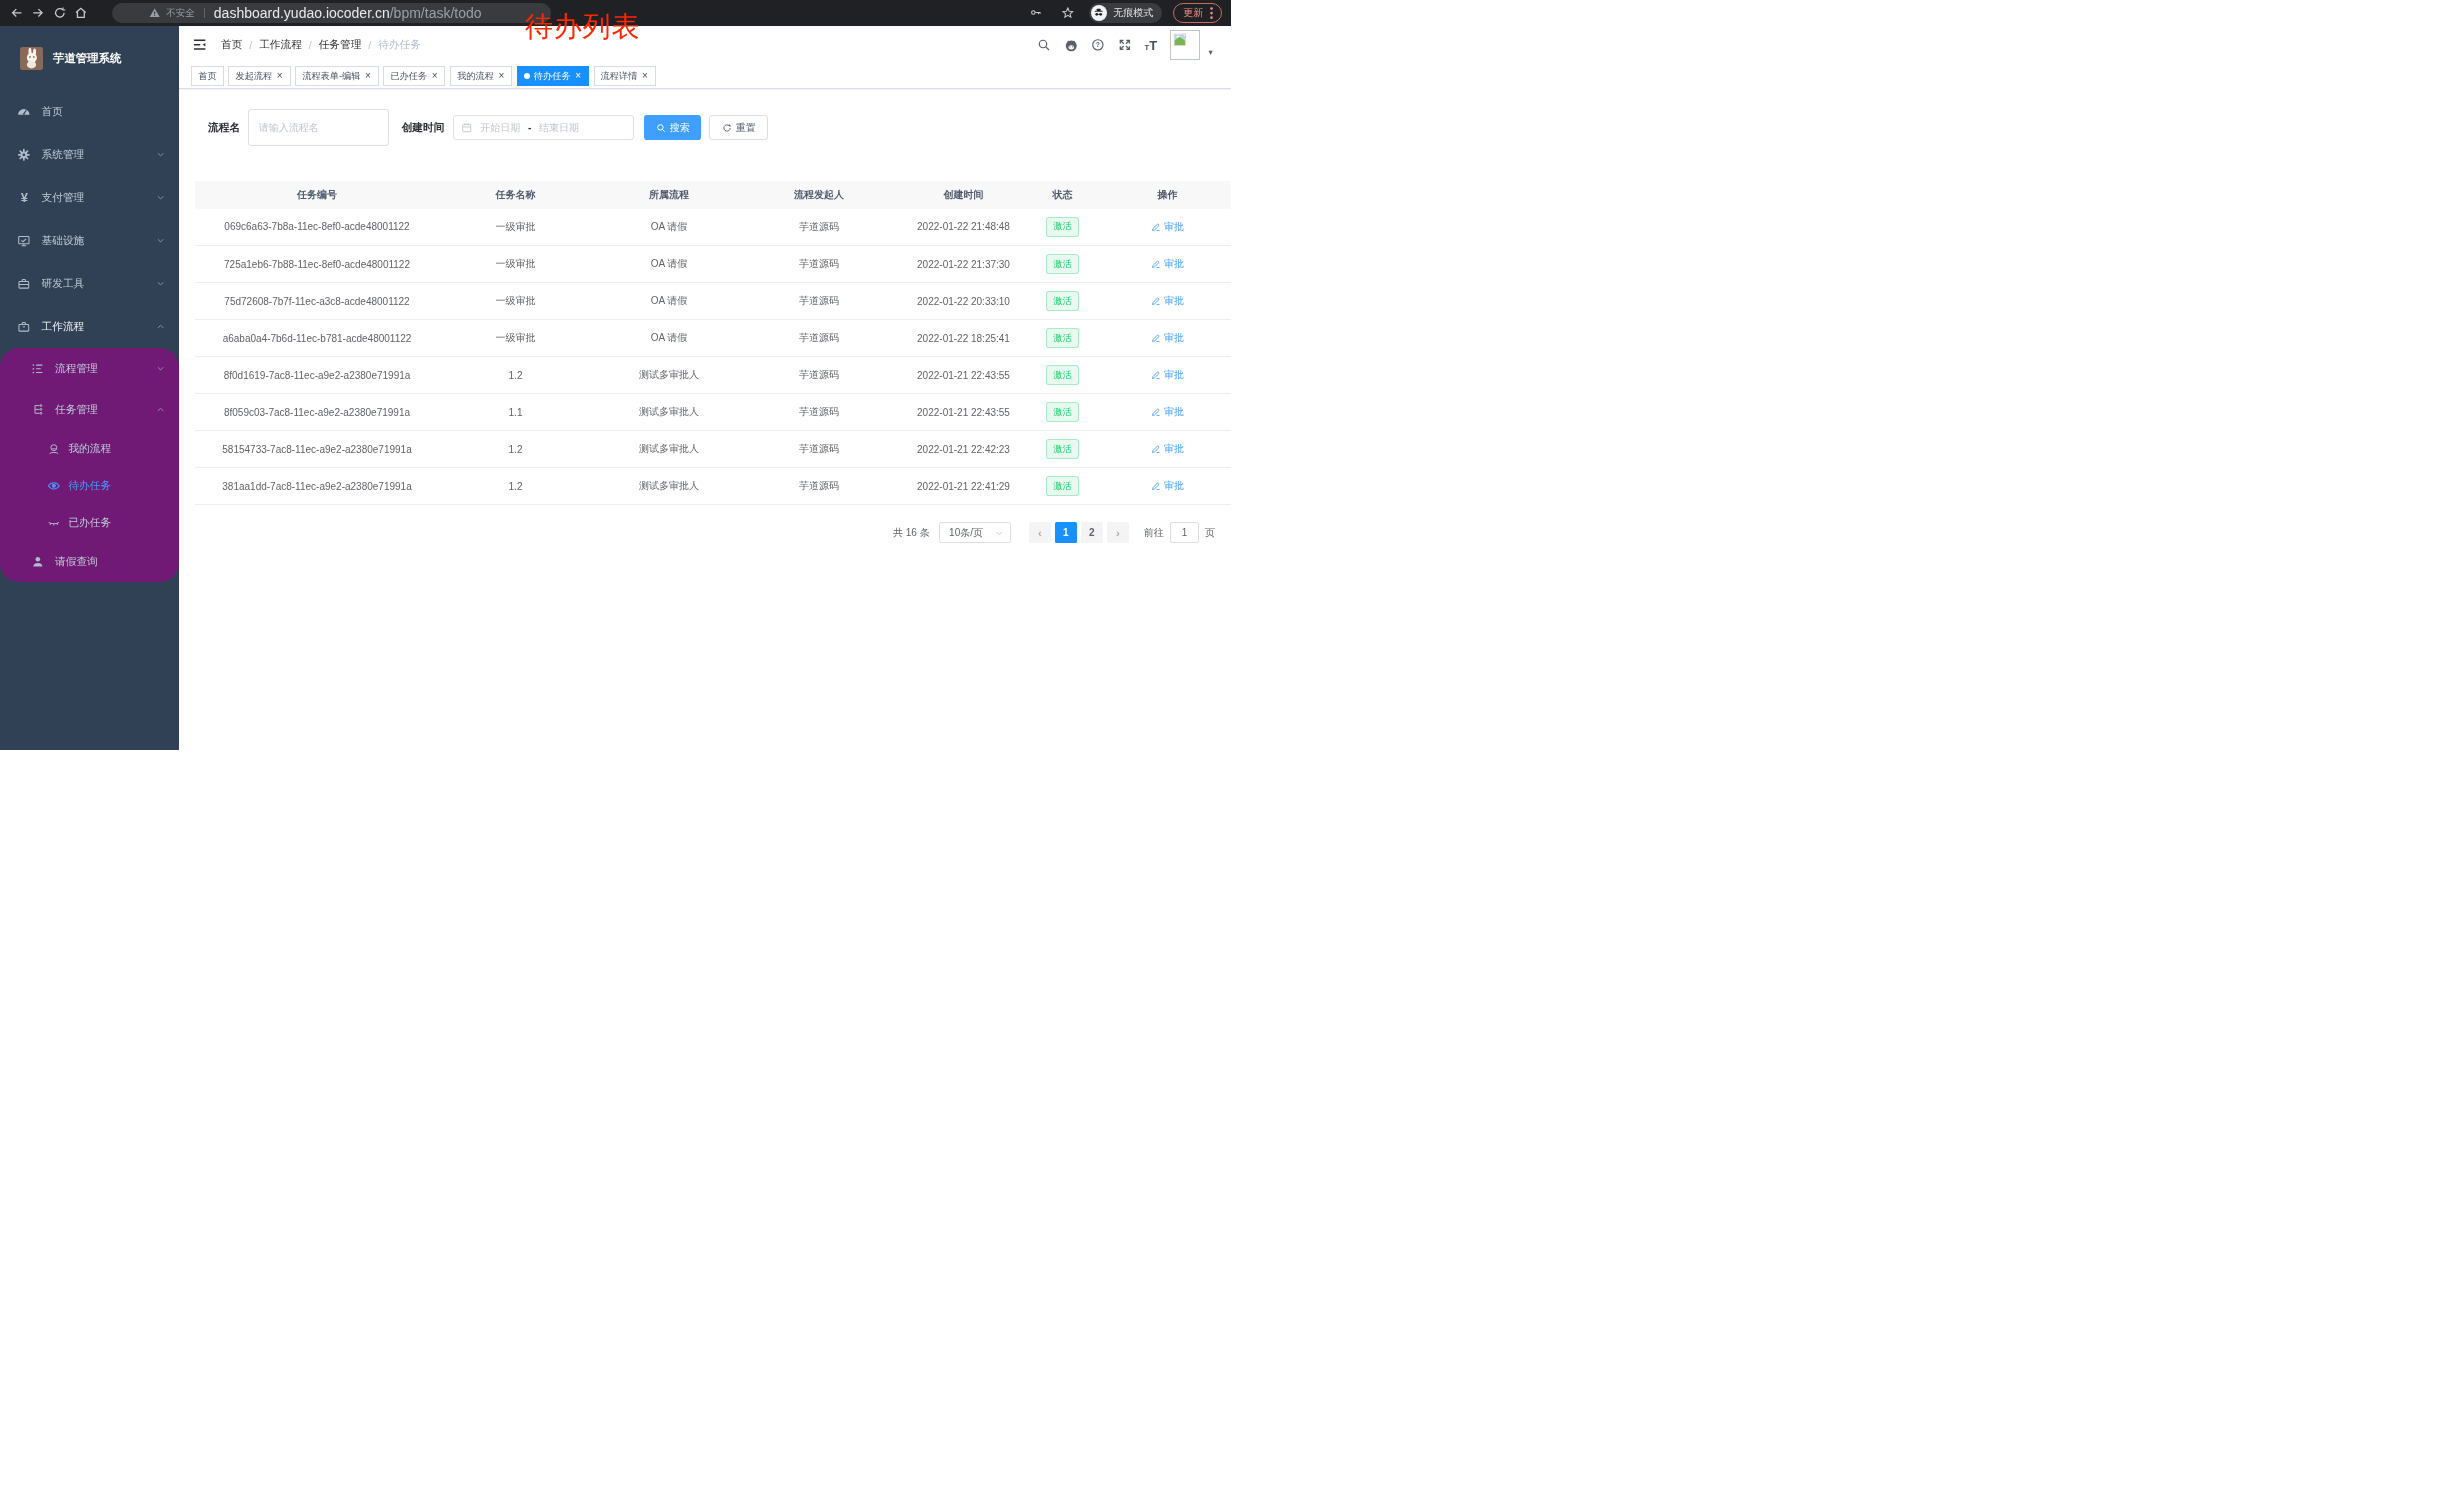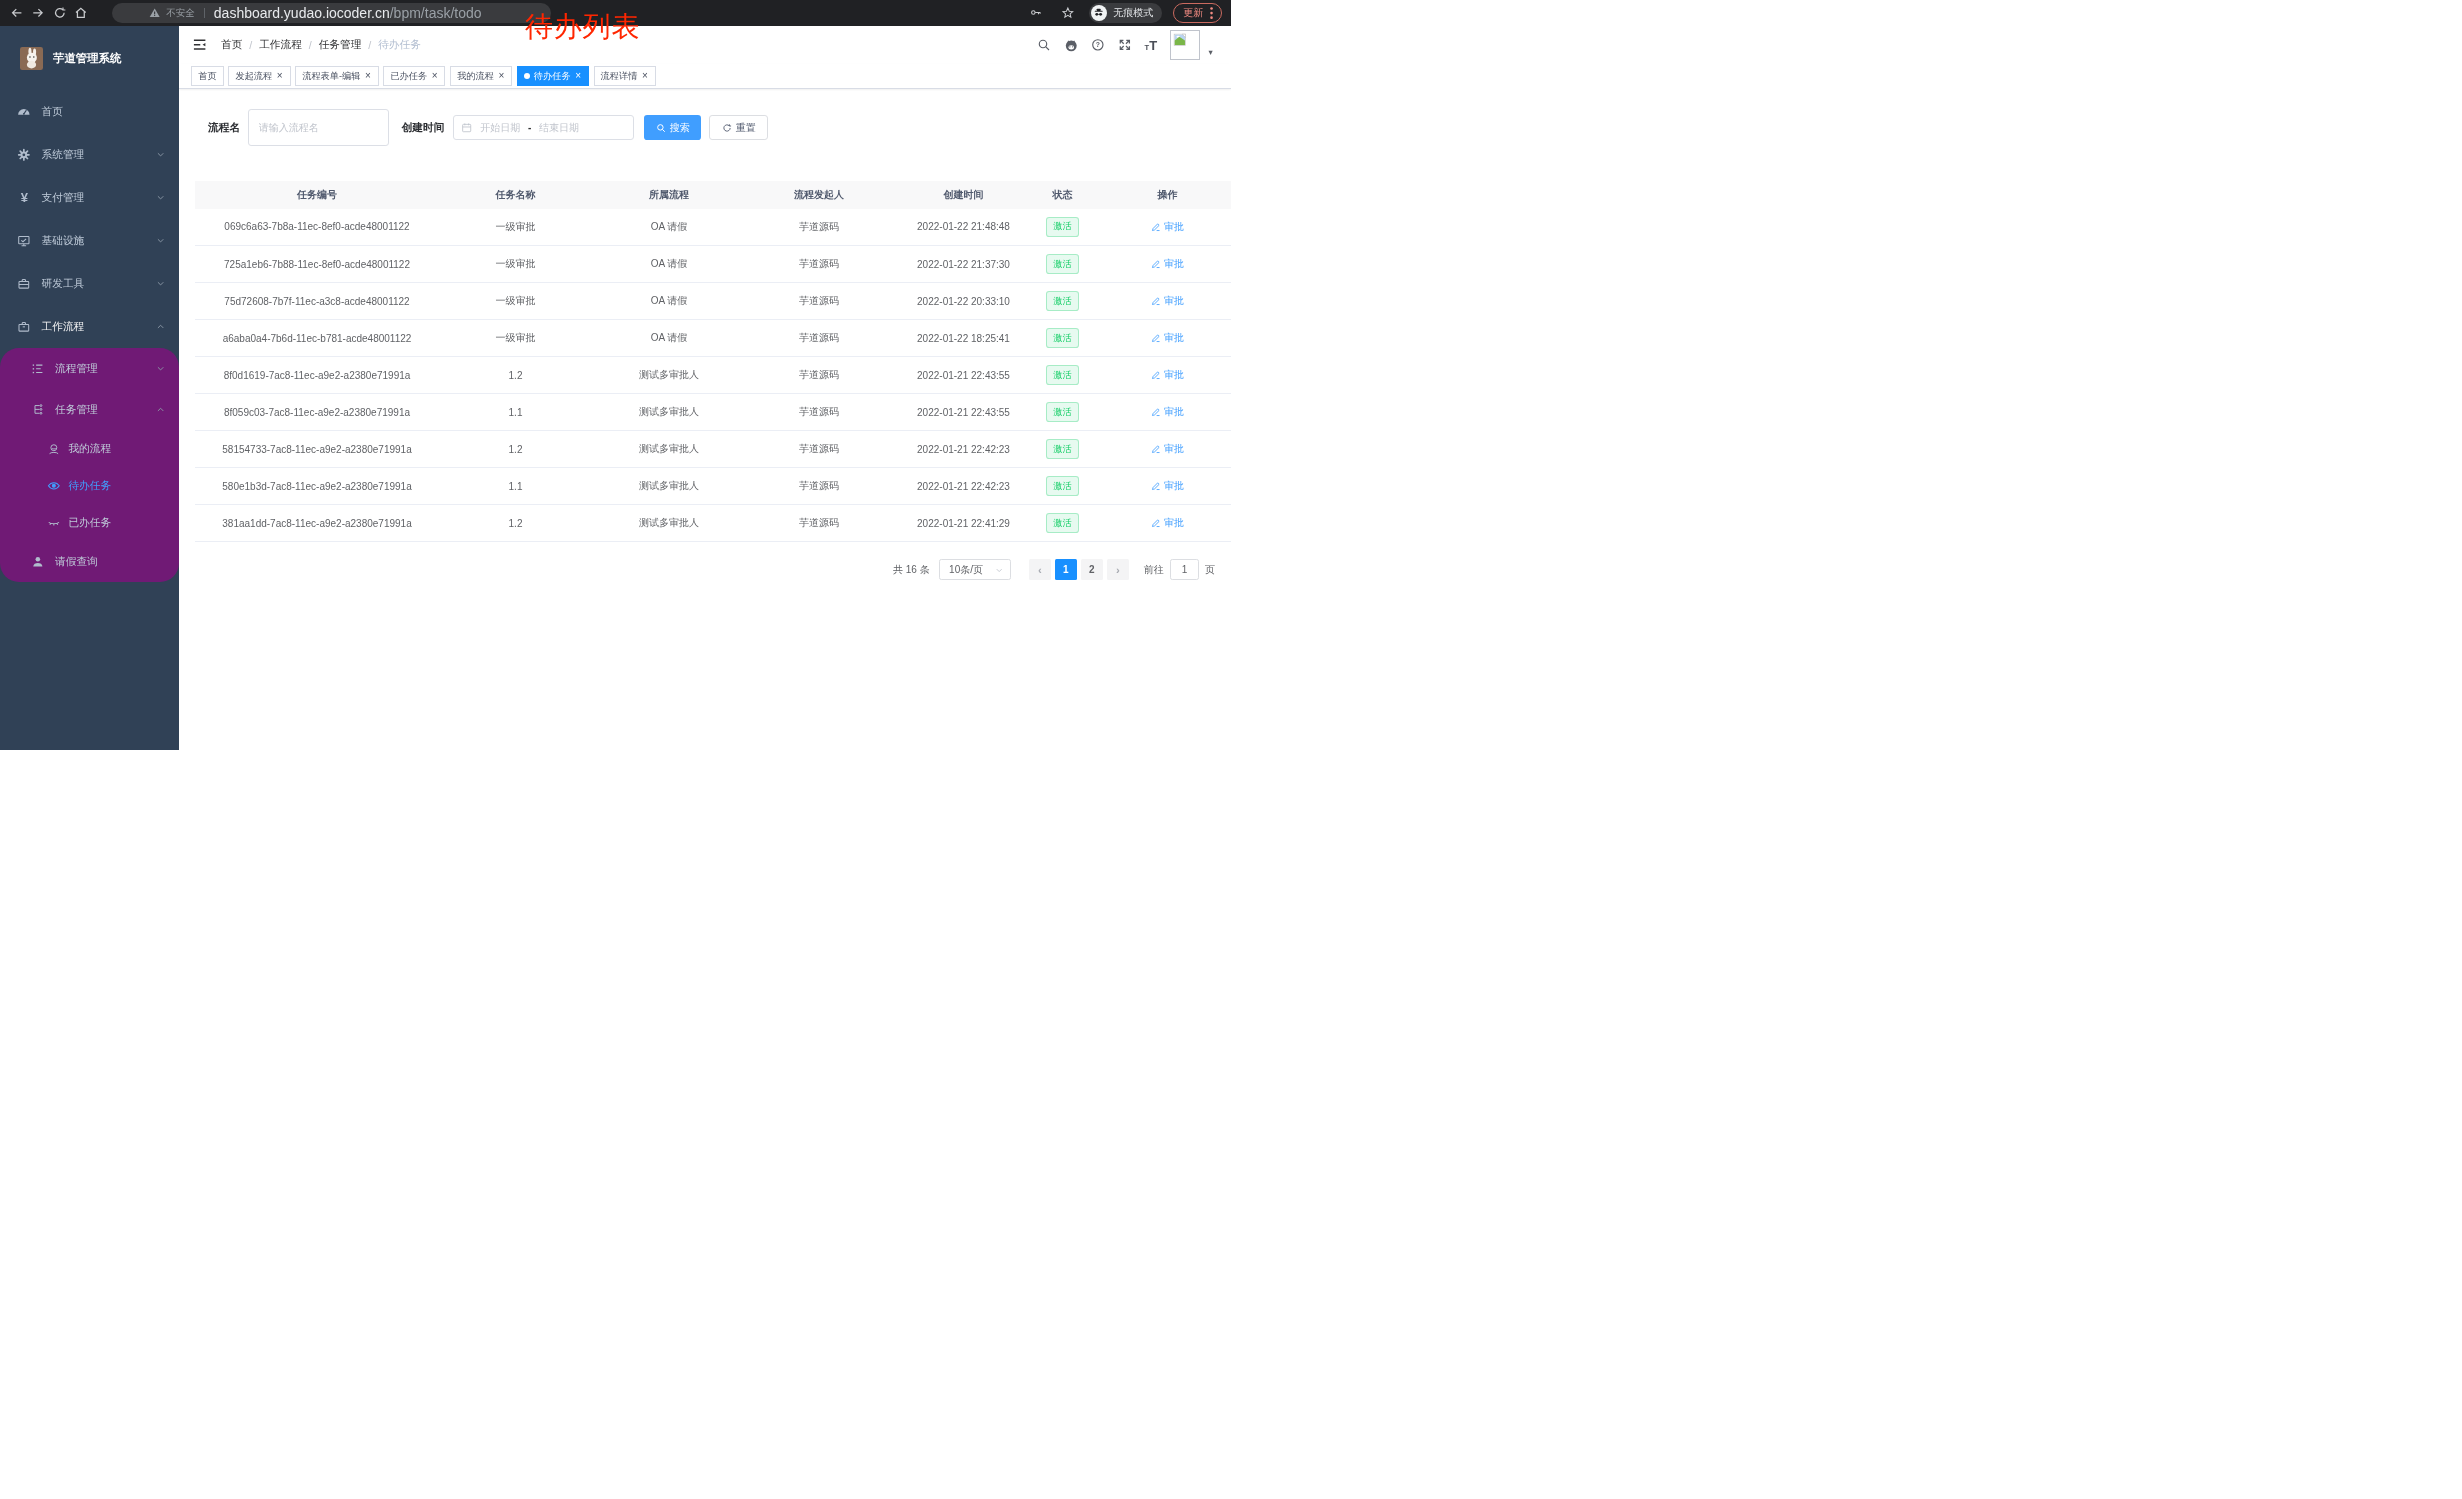--- a/index.html
+++ b/index.html
@@ -585,35 +585,20 @@
               <td><span class="badge">激活</span></td>
               <td><span class="action-link">
                   <svg width="10" height="10" viewBox="0 0 24 24" fill="none" stroke="currentColor" stroke-width="2">
                     <path d="M3.5 20.5 5 15.5 16 4.5l3.5 3.5L8.5 19z"></path>
                     <path d="M13.5 20.5h7"></path>
                   </svg>
                   <span>审批</span>
                 </span></td>
             </tr>
             <tr>
-              <td>580e1b3d-7ac8-11ec-a9e2-a2380e71991a</td>
-              <td>1.1</td>
-              <td>测试多审批人</td>
-              <td>芋道源码</td>
-              <td>2022-01-21 22:42:23</td>
-              <td><span class="badge">激活</span></td>
-              <td><span class="action-link">
-                  <svg width="10" height="10" viewBox="0 0 24 24" fill="none" stroke="currentColor" stroke-width="2">
-                    <path d="M3.5 20.5 5 15.5 16 4.5l3.5 3.5L8.5 19z"></path>
-                    <path d="M13.5 20.5h7"></path>
-                  </svg>
-                  <span>审批</span>
-                </span></td>
-            </tr>
-            <tr>
               <td>381aa1dd-7ac8-11ec-a9e2-a2380e71991a</td>
               <td>1.2</td>
               <td>测试多审批人</td>
               <td>芋道源码</td>
               <td>2022-01-21 22:41:29</td>
               <td><span class="badge">激活</span></td>
               <td><span class="action-link">
                   <svg width="10" height="10" viewBox="0 0 24 24" fill="none" stroke="currentColor" stroke-width="2">
                     <path d="M3.5 20.5 5 15.5 16 4.5l3.5 3.5L8.5 19z"></path>
                     <path d="M13.5 20.5h7"></path>

